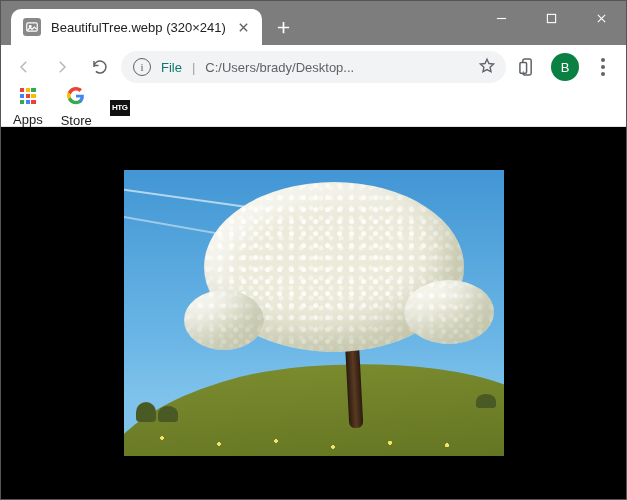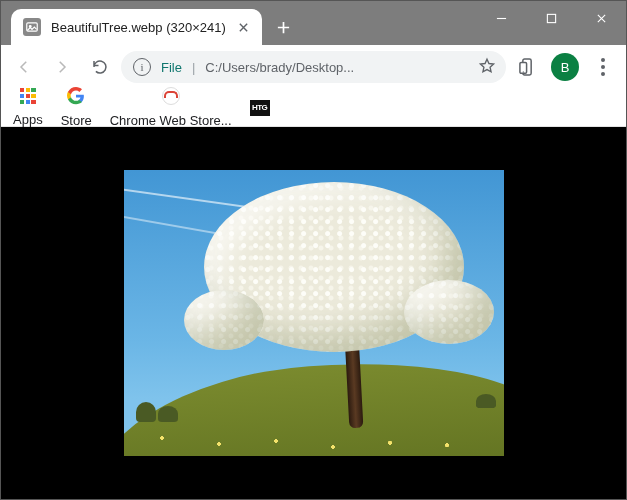--- a/index.html
+++ b/index.html
@@ -183,24 +183,20 @@
     <div class="bm">
       <svg class="g-icon" viewBox="0 0 48 48">
           <path fill="#4285F4" d="M45 24.5c0-1.6-.1-2.8-.4-4H24v7.3h11.8c-.5 3-2.2 5.3-4.8 6.9v5.7h7.7C43 36.4 45 30.9 45 24.5z"></path>
           <path fill="#34A853" d="M24 46c6.5 0 11.9-2.1 15.8-5.8l-7.7-5.7c-2.1 1.4-4.9 2.3-8.1 2.3-6.2 0-11.5-4.2-13.4-9.8H2.7v6C6.6 40.8 14.6 46 24 46z"></path>
           <path fill="#FBBC04" d="M10.6 27c-.5-1.4-.8-3-.8-4.5s.3-3.1.8-4.5v-6H2.7C1 15.4 0 19 0 22.5S1 29.6 2.7 33l7.9-6z"></path>
           <path fill="#EA4335" d="M24 9.5c3.5 0 6.6 1.2 9.1 3.6l6.8-6.8C35.9 2.4 30.5 0 24 0 14.6 0 6.6 5.2 2.7 13l7.9 6C12.5 13.7 17.8 9.5 24 9.5z"></path>
         </svg>
       <span>Store</span>
     </div>
     <div class="bm">
-      <span class="cws-icon"></span>
-      <span>Chrome Web Store...</span>
-    </div>
-    <div class="bm">
       <span class="htg-icon">HTG</span>
     </div>
   </div>
 
   <div class="viewport">
     <div class="img">
       <div class="sky"></div>
       <div class="contrail1"></div>
       <div class="contrail2"></div>
       <div class="hill"></div>

